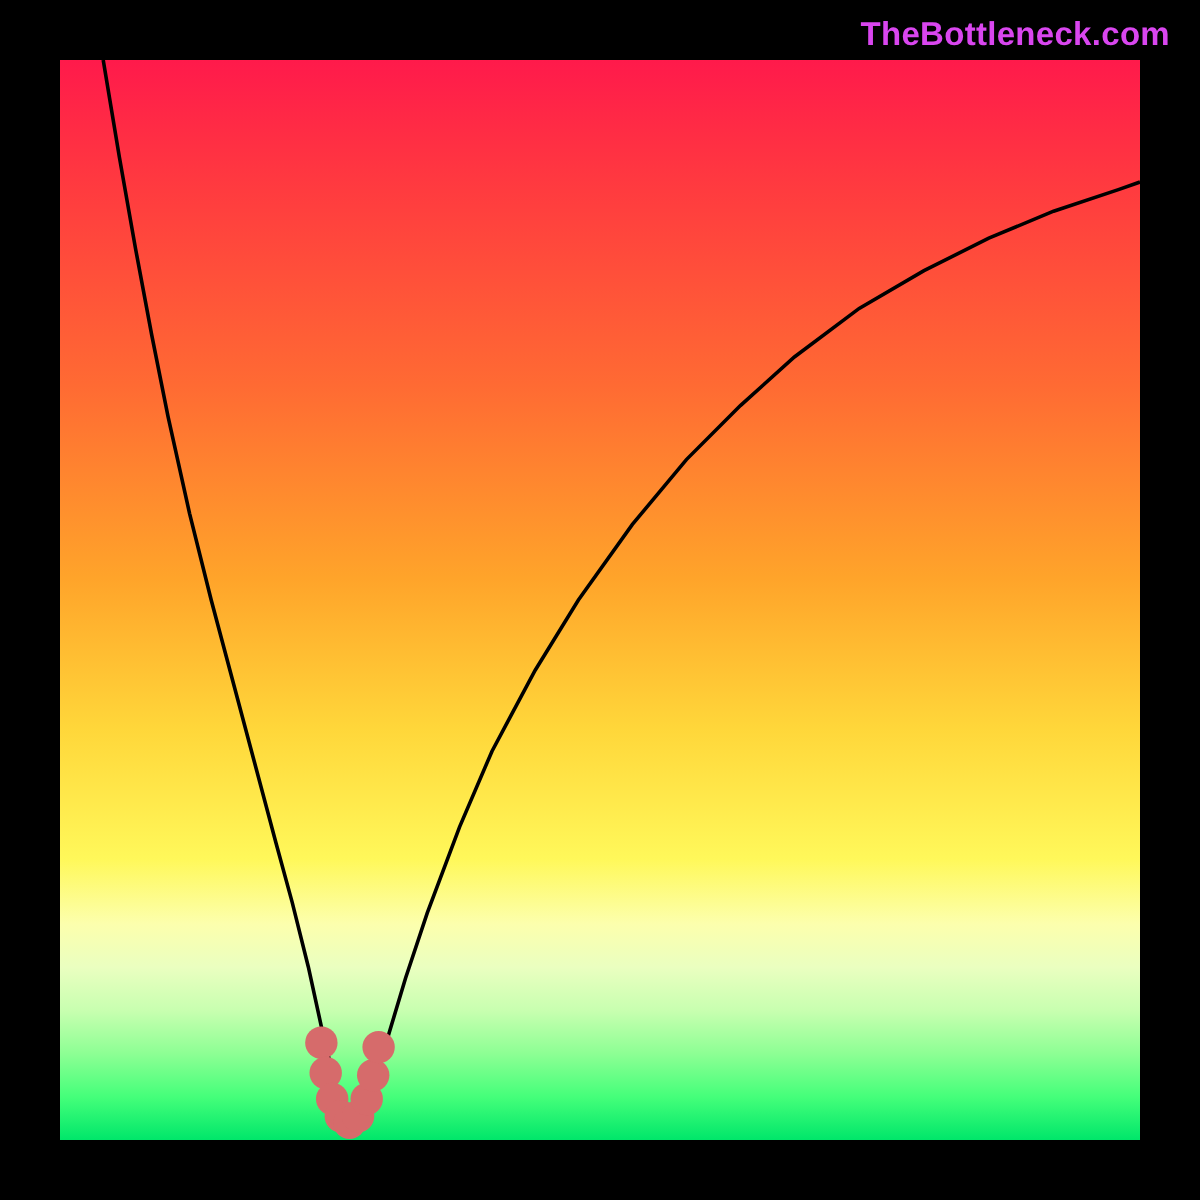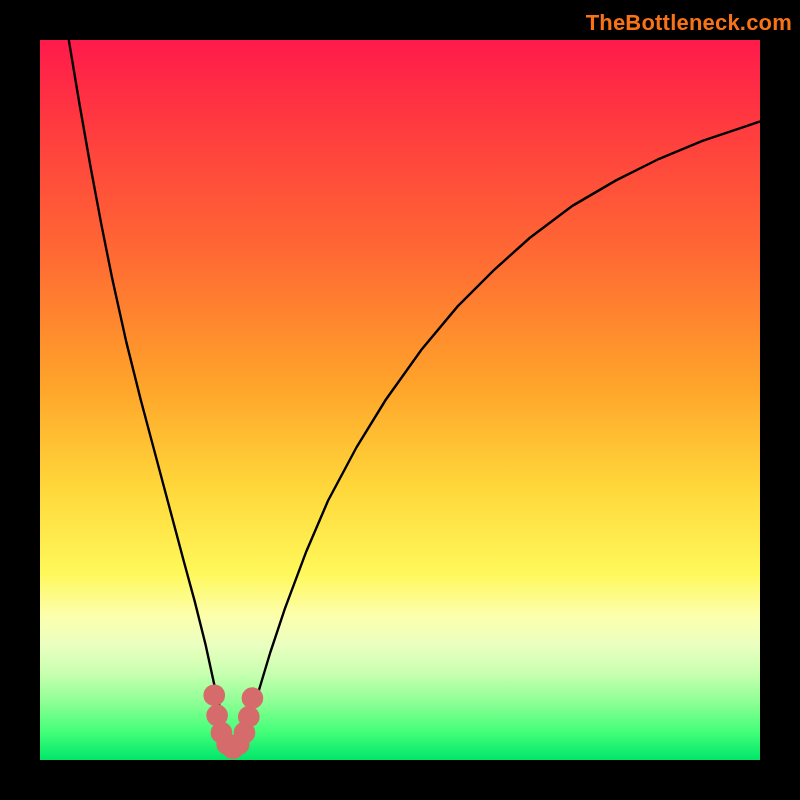--- a/index.html
+++ b/index.html
@@ -21,25 +21,25 @@
   .plot {
     position: absolute;
     left: 40px;
     top: 40px;
     width: 720px;
     height: 720px;
   }
   .watermark {
     position: absolute;
     top: 10px;
-    right: 8px;
+    right: 20px;
     font-family: Arial, Helvetica, sans-serif;
     font-weight: 600;
     font-size: 22px;
-    color: #f97316;
+    color: #d946ef;
     letter-spacing: 0.2px;
   }
   svg {
     display: block;
   }
 </style>
 </head>
 <body>
 
 <div class="frame">

